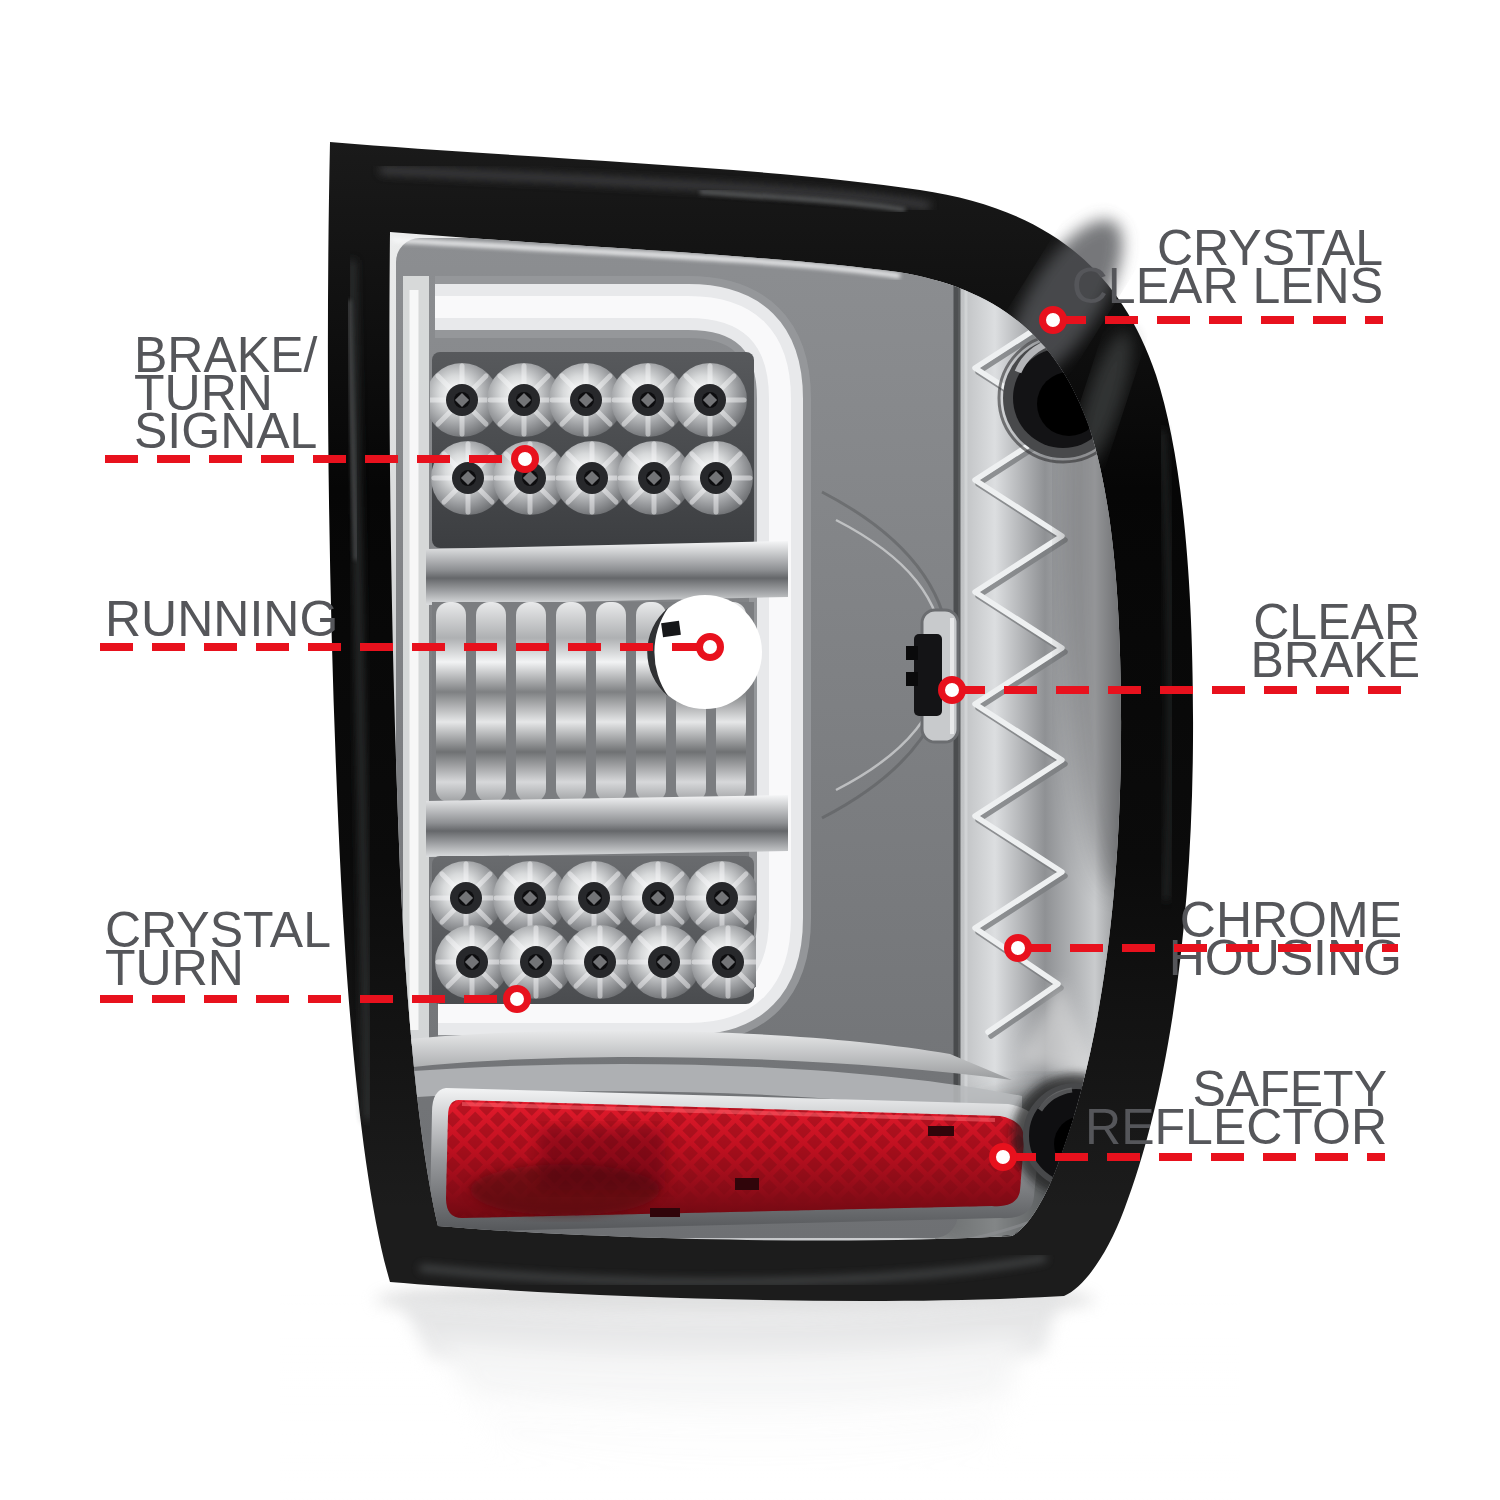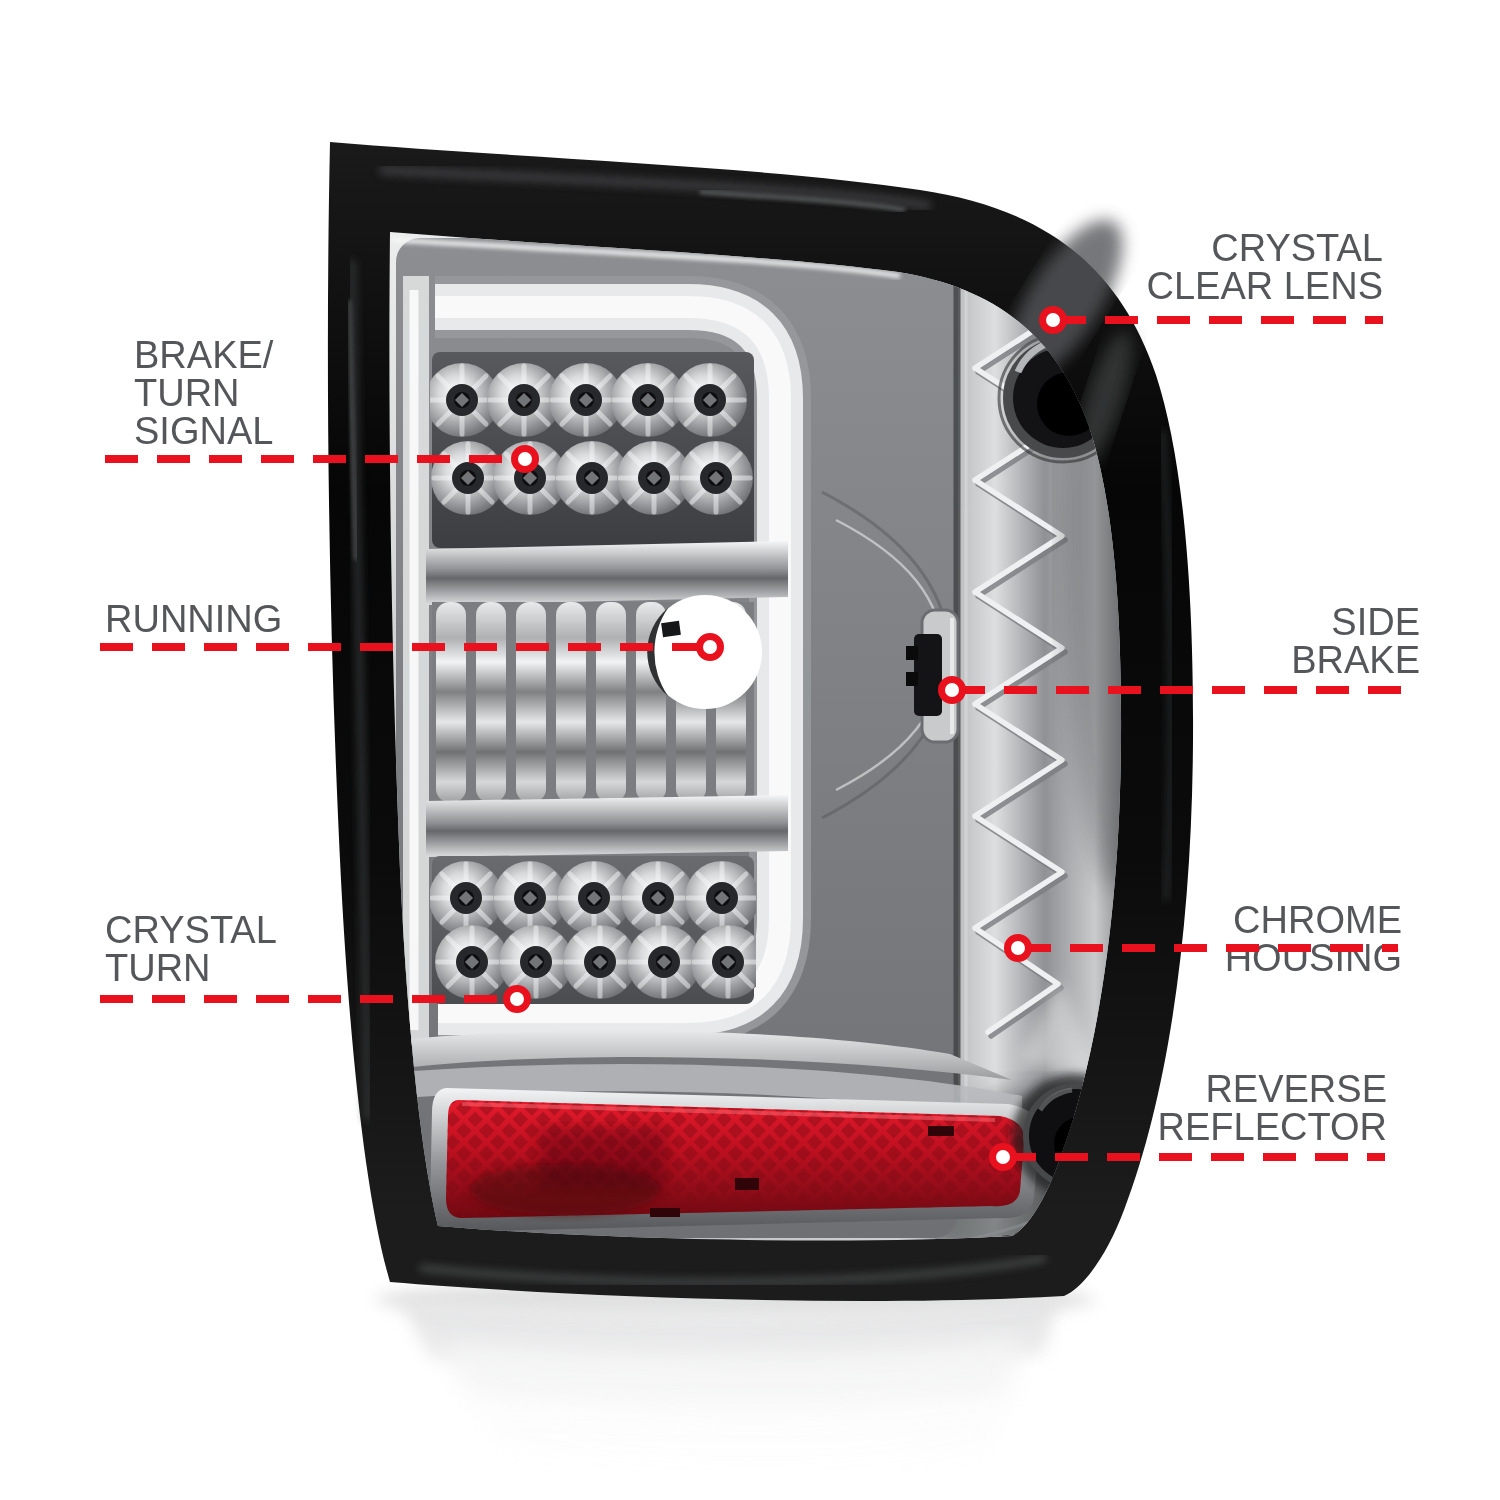--- a/index.html
+++ b/index.html
@@ -1,20 +1,20 @@
 <!DOCTYPE html>
 <html><head>
 <meta charset="utf-8">
 <style>
   html,body{margin:0;padding:0;background:#ffffff;}
   body{width:1500px;height:1500px;overflow:hidden;position:relative;
        font-family:"Liberation Sans",sans-serif;}
   .stage{position:absolute;inset:0;width:1500px;height:1500px;background:#fff;}
   .photo{position:absolute;left:0;top:0;width:1500px;height:1500px;}
-  .callout-label{position:absolute;font-size:38px;line-height:38px;color:#55565a;
+  .callout-label{position:absolute;font-size:50px;line-height:38px;color:#55565a;
                  letter-spacing:0;white-space:nowrap;}
   .callout-label span{display:block;}
   .align-right{text-align:right;}
   .callout-line{position:absolute;height:8px;
     background:repeating-linear-gradient(to right,#e8111d 0 33px,transparent 33px 52px);}
   .callout-dot{position:absolute;width:28px;height:28px;box-sizing:border-box;
     border:7px solid #e8111d;border-radius:50%;background:#ffffff;}
 </style>
 </head>
 <body>
@@ -342,38 +342,38 @@
     <div class="callout-label align-right" style="right:117px;top:229px;">
       <span>CRYSTAL</span>
       <span>CLEAR LENS</span>
     </div>
     <div class="callout-line" style="left:1053px;top:316px;width:330px;"></div>
     <div class="callout-dot" style="left:1039px;top:306px;"></div>
   </div>
 
   <div>
     <div class="callout-label align-right" style="right:80px;top:603px;">
-      <span>SIDE</span>
+      <span>CLEAR</span>
       <span>BRAKE</span>
     </div>
     <div class="callout-line" style="left:952px;top:686px;width:468px;"></div>
     <div class="callout-dot" style="left:938px;top:676px;"></div>
   </div>
 
   <div>
     <div class="callout-label align-right" style="right:98px;top:901px;">
       <span>CHROME</span>
       <span>HOUSING</span>
     </div>
     <div class="callout-line" style="left:1018px;top:944px;width:380px;"></div>
     <div class="callout-dot" style="left:1004px;top:934px;"></div>
   </div>
 
   <div>
     <div class="callout-label align-right" style="right:113px;top:1070px;">
-      <span>REVERSE</span>
+      <span>SAFETY</span>
       <span>REFLECTOR</span>
     </div>
     <div class="callout-line" style="left:1003px;top:1153px;width:382px;"></div>
     <div class="callout-dot" style="left:989px;top:1143px;"></div>
   </div>
 
 </div>
 
 </body></html>

